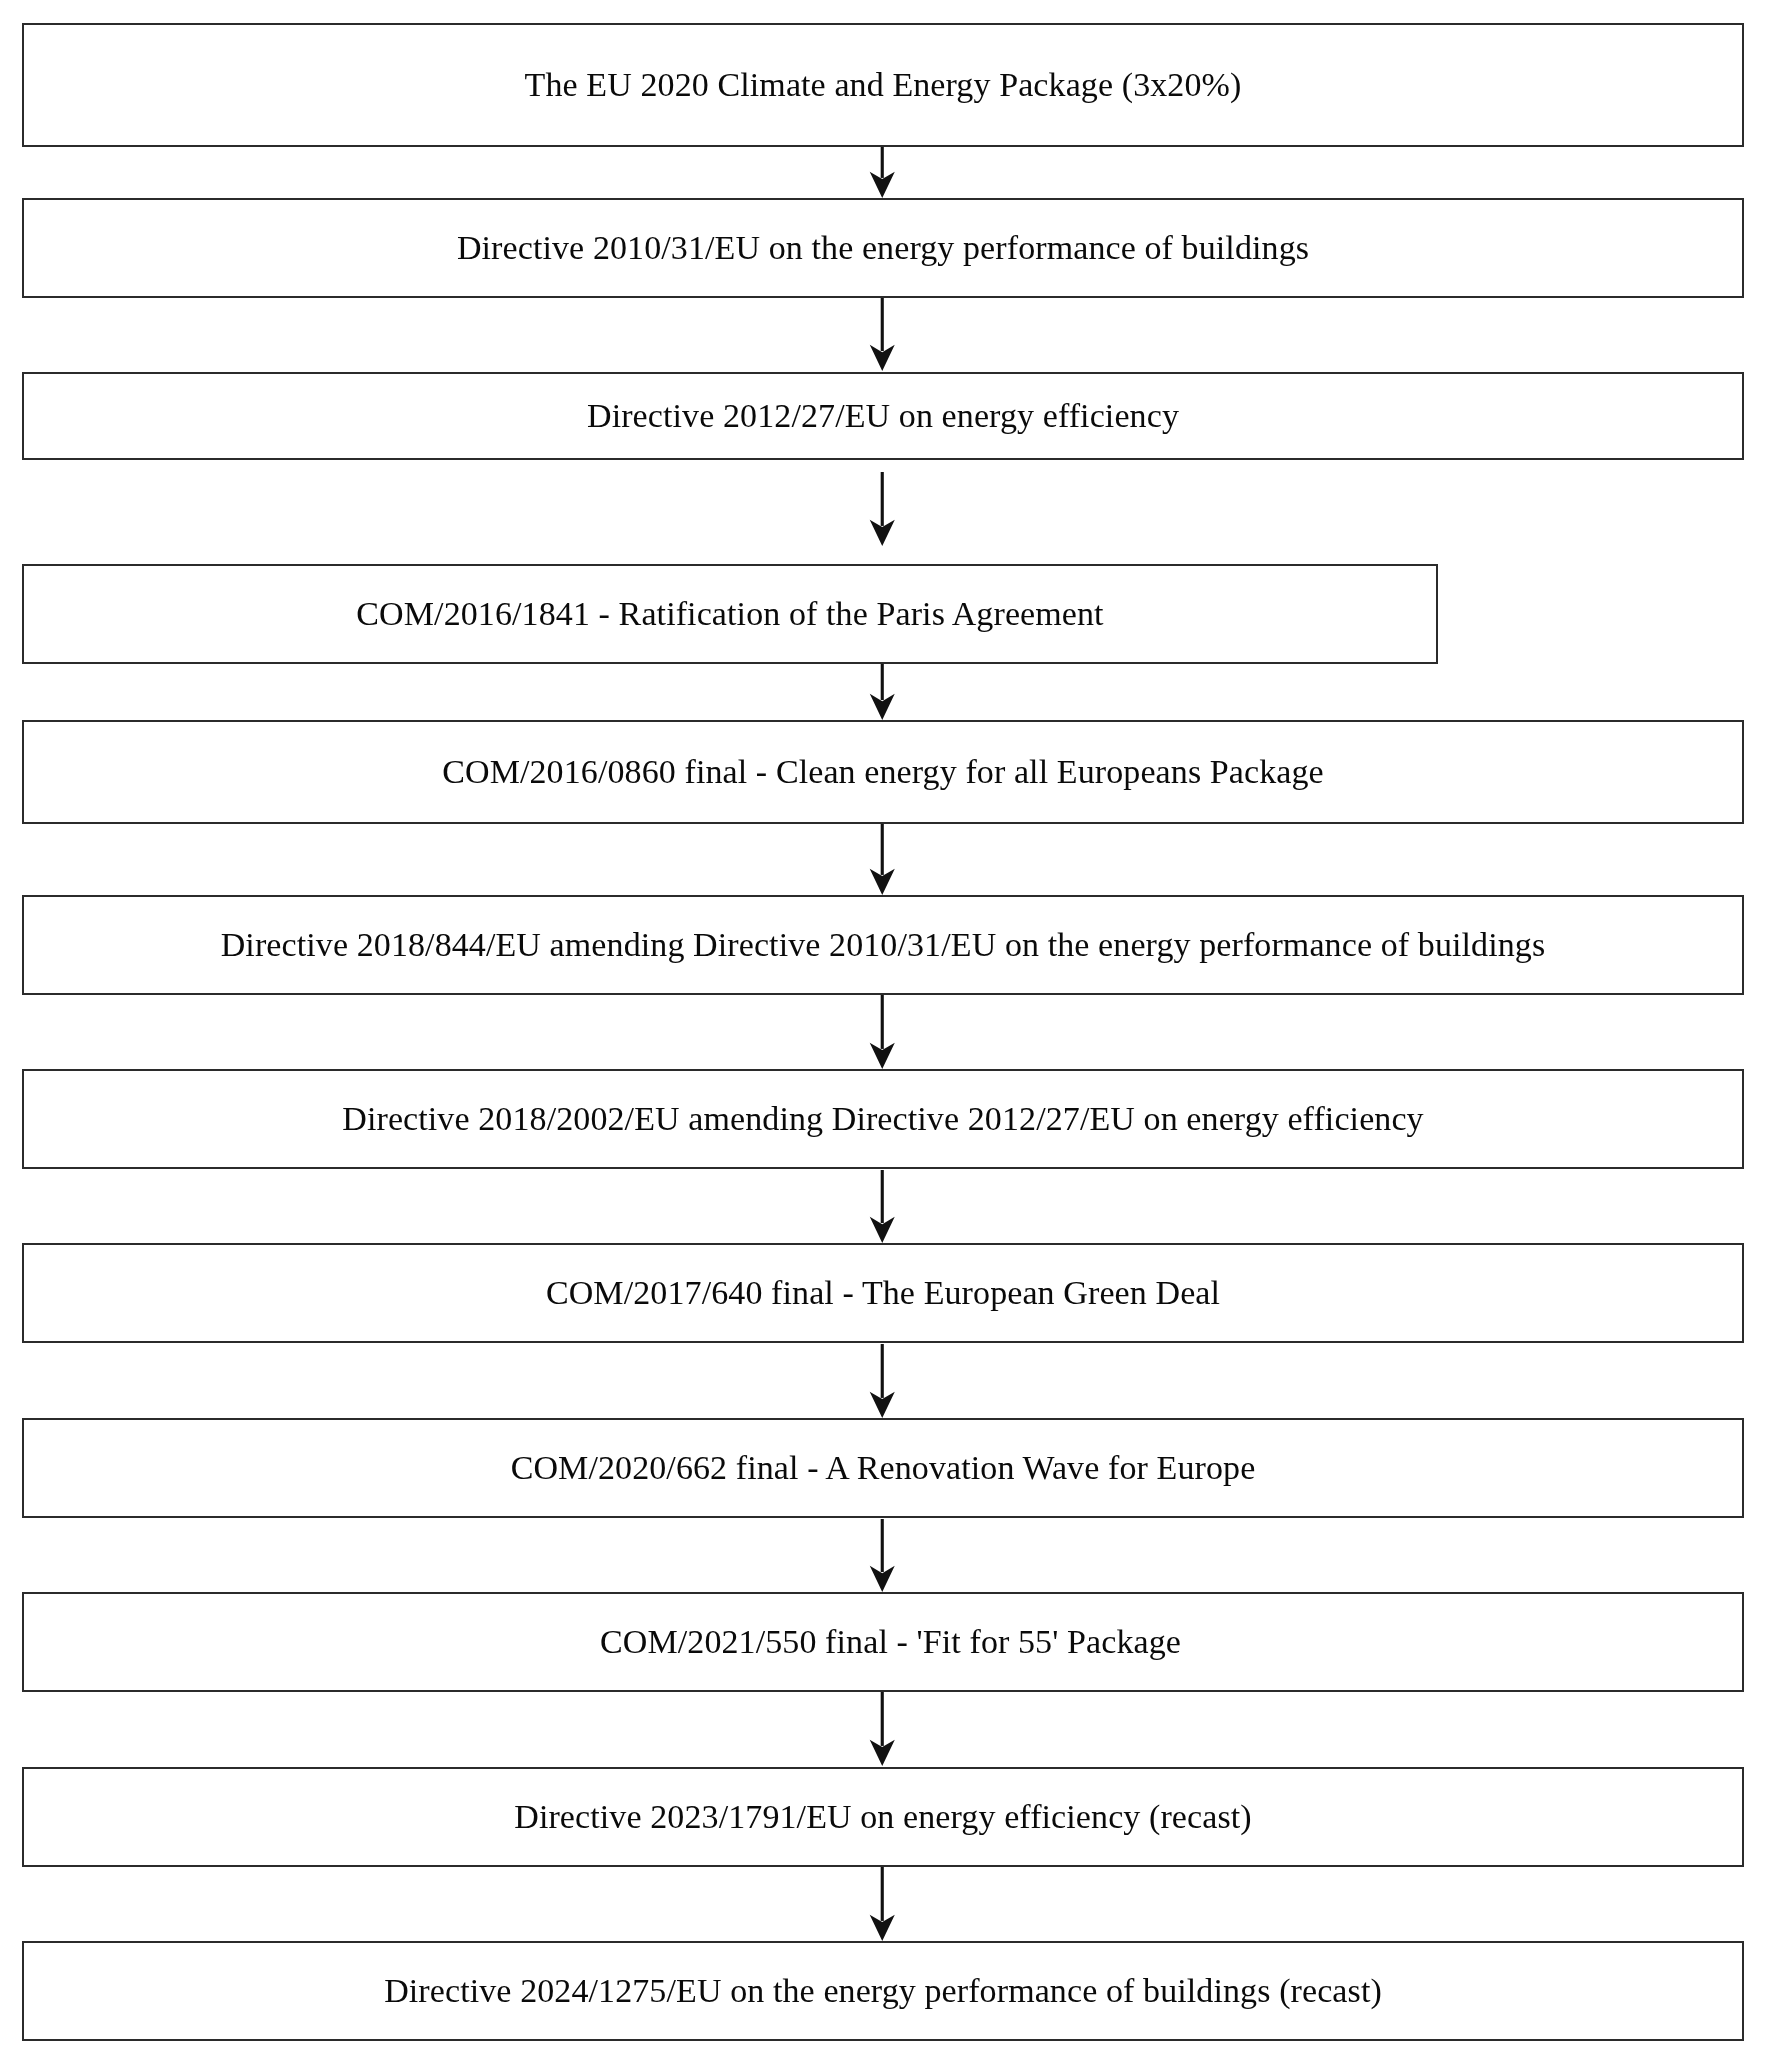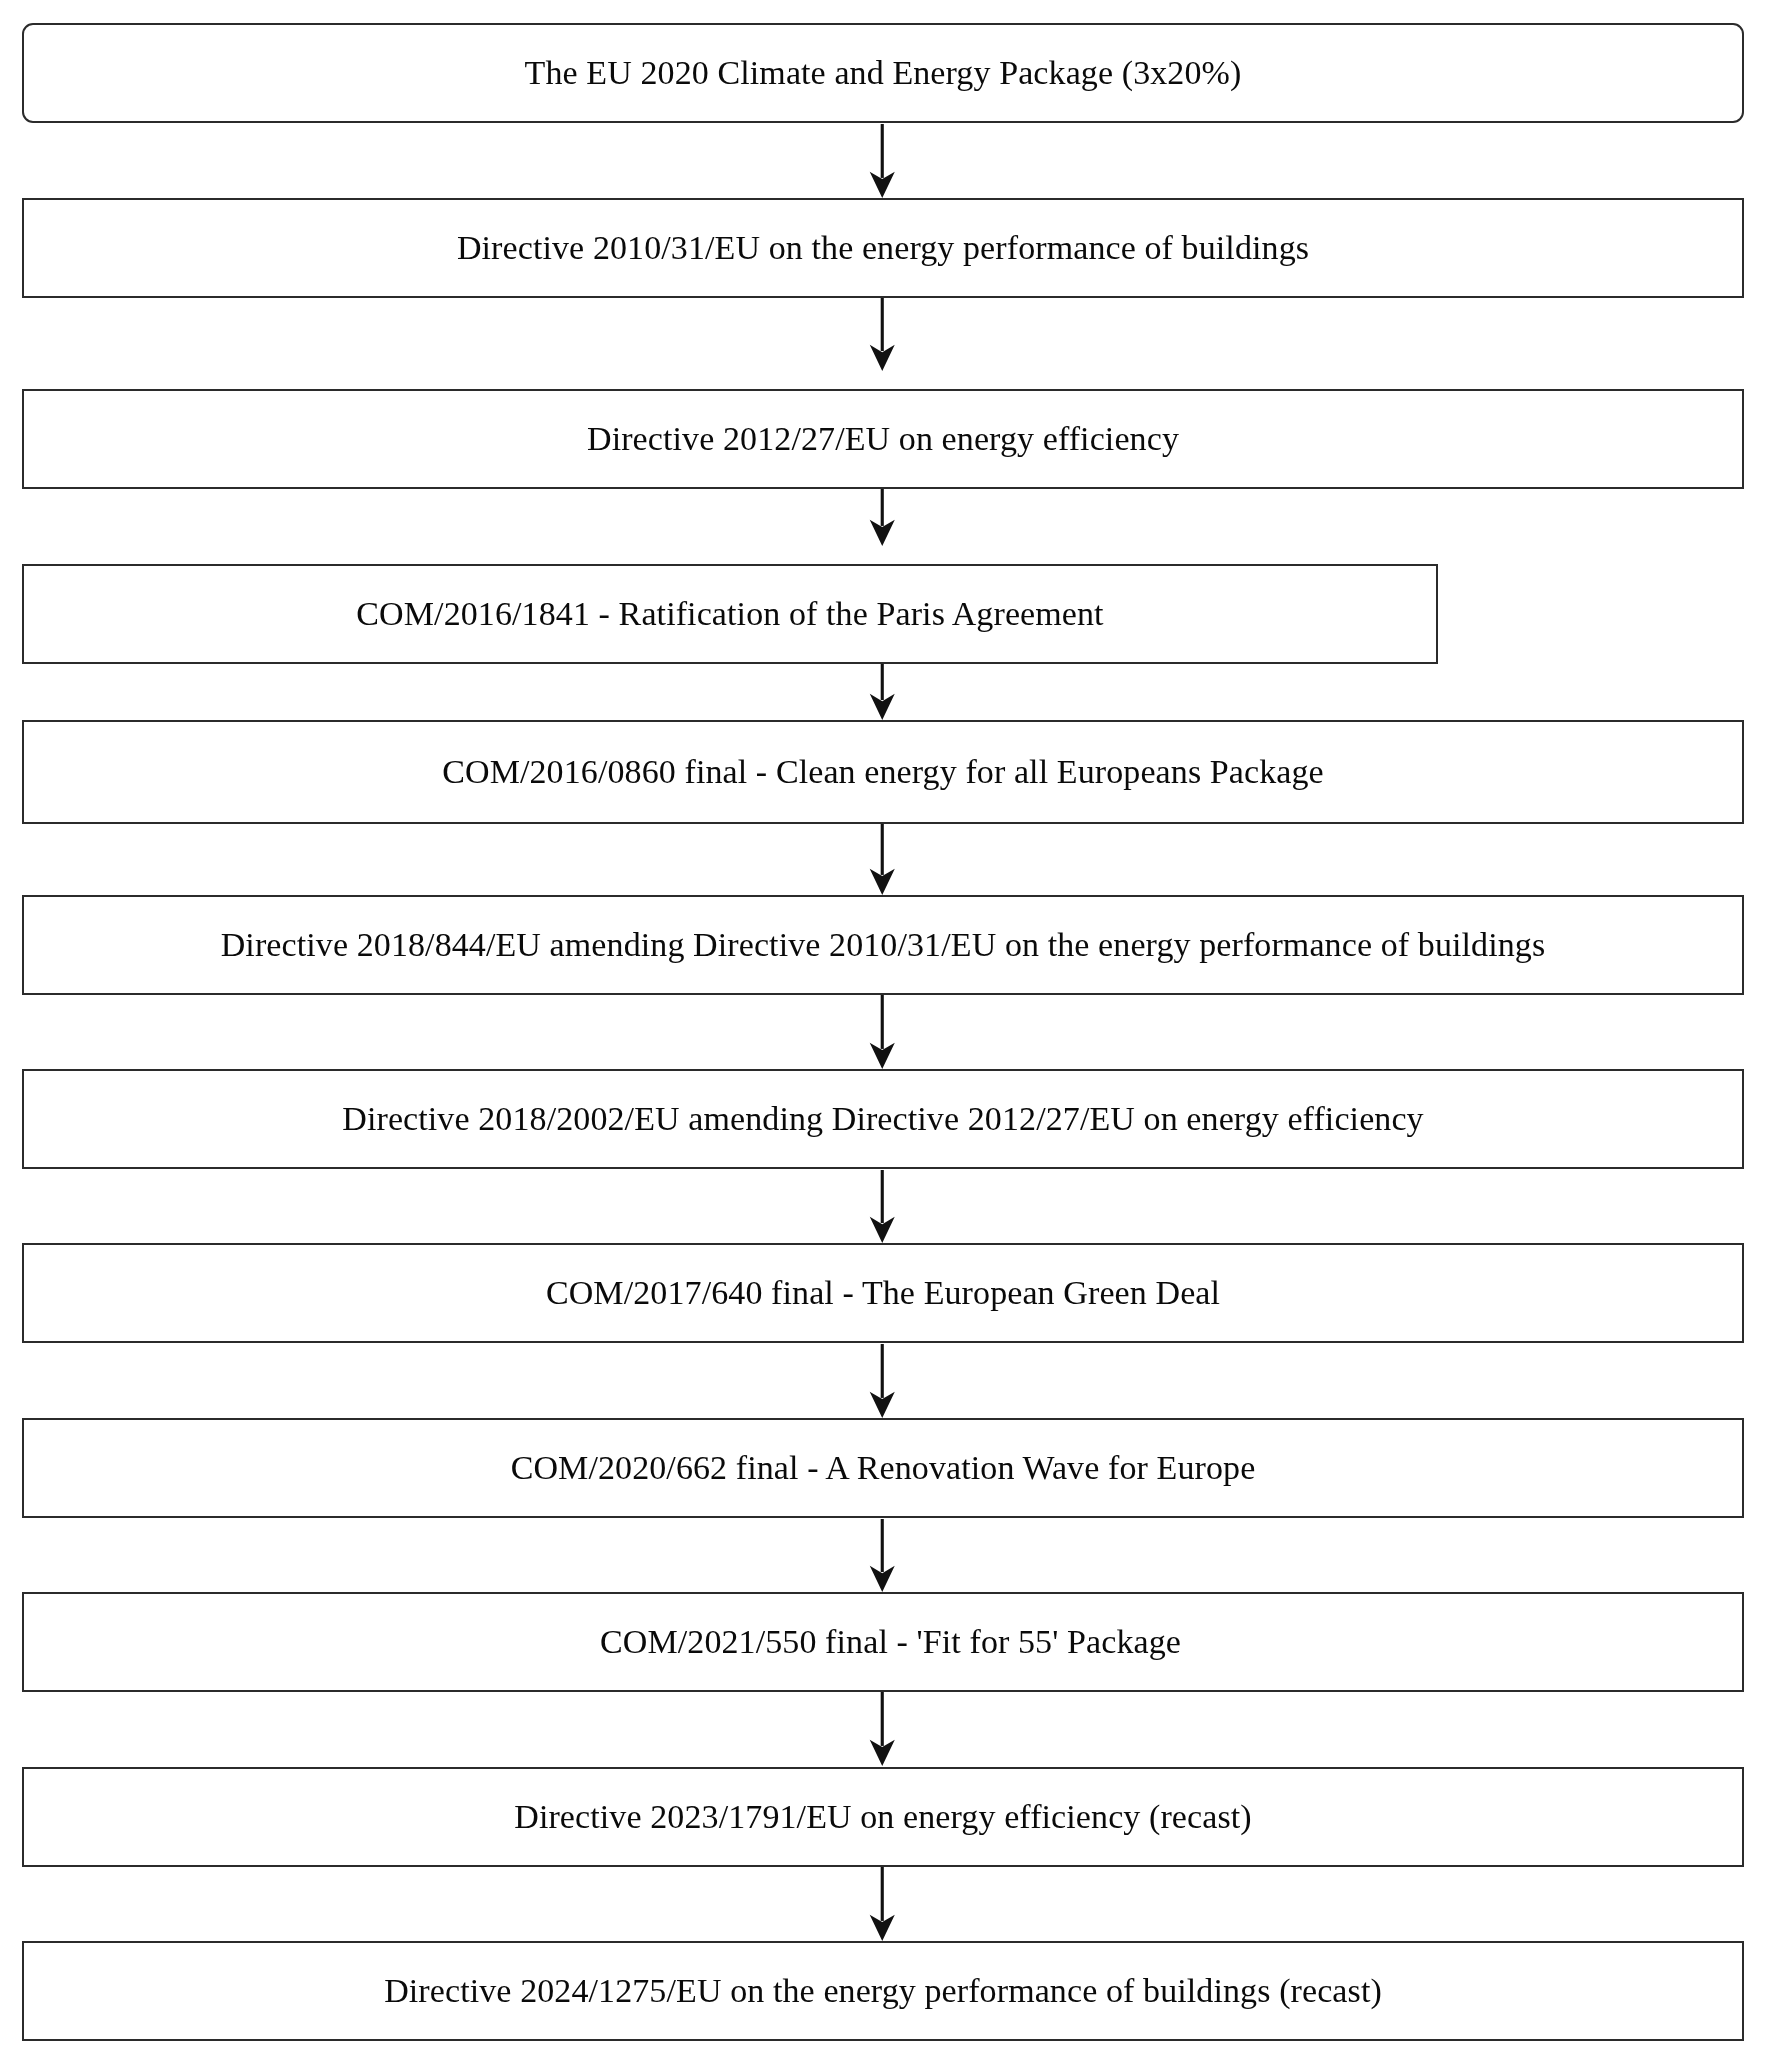--- a/index.html
+++ b/index.html
@@ -119,27 +119,27 @@
         <line x1="1405" y1="0" x2="1405" y2="86" stroke="#111111" stroke-width="5"></line>
         <path d="M 1405 118 L 1385 76 L 1405 87.76 L 1425 76 Z" fill="#111111"></path>
       </svg>
     </div>
     <div class="connector" style="top: 1867px; height: 74px;">
       <svg width="1767" height="74" viewBox="0 0 2814 118">
         <line x1="1405" y1="0" x2="1405" y2="86" stroke="#111111" stroke-width="5"></line>
         <path d="M 1405 118 L 1385 76 L 1405 87.76 L 1425 76 Z" fill="#111111"></path>
       </svg>
     </div>
-    <div class="flow-box" style="top: 23px; height: 100px; left: 22px; width: 1722px; border-radius: 11px;">
+    <div class="flow-box" style="top: 23px; height: 124px; left: 22px; width: 1722px;">
       <div class="flow-box-label">The EU 2020 Climate and Energy Package (3x20%)</div>
     </div>
     <div class="flow-box" style="top: 198px; height: 100px; left: 22px; width: 1722px;">
       <div class="flow-box-label">Directive 2010/31/EU on the energy performance of buildings</div>
     </div>
-    <div class="flow-box" style="top: 372px; height: 100px; left: 22px; width: 1722px; margin-top: 17px;">
+    <div class="flow-box" style="top: 372px; height: 88px; left: 22px; width: 1722px;">
       <div class="flow-box-label">Directive 2012/27/EU on energy efficiency</div>
     </div>
     <div class="flow-box" style="top: 564px; height: 100px; left: 22px; width: 1416px;">
       <div class="flow-box-label">COM/2016/1841 - Ratification of the Paris Agreement</div>
     </div>
     <div class="flow-box" style="top: 720px; height: 104px; left: 22px; width: 1722px;">
       <div class="flow-box-label">COM/2016/0860 final - Clean energy for all Europeans Package</div>
     </div>
     <div class="flow-box" style="top: 895px; height: 100px; left: 22px; width: 1722px; text-align: center;">
       <div class="flow-box-label">Directive 2018/844/EU amending Directive 2010/31/EU on the energy performance of buildings</div>

